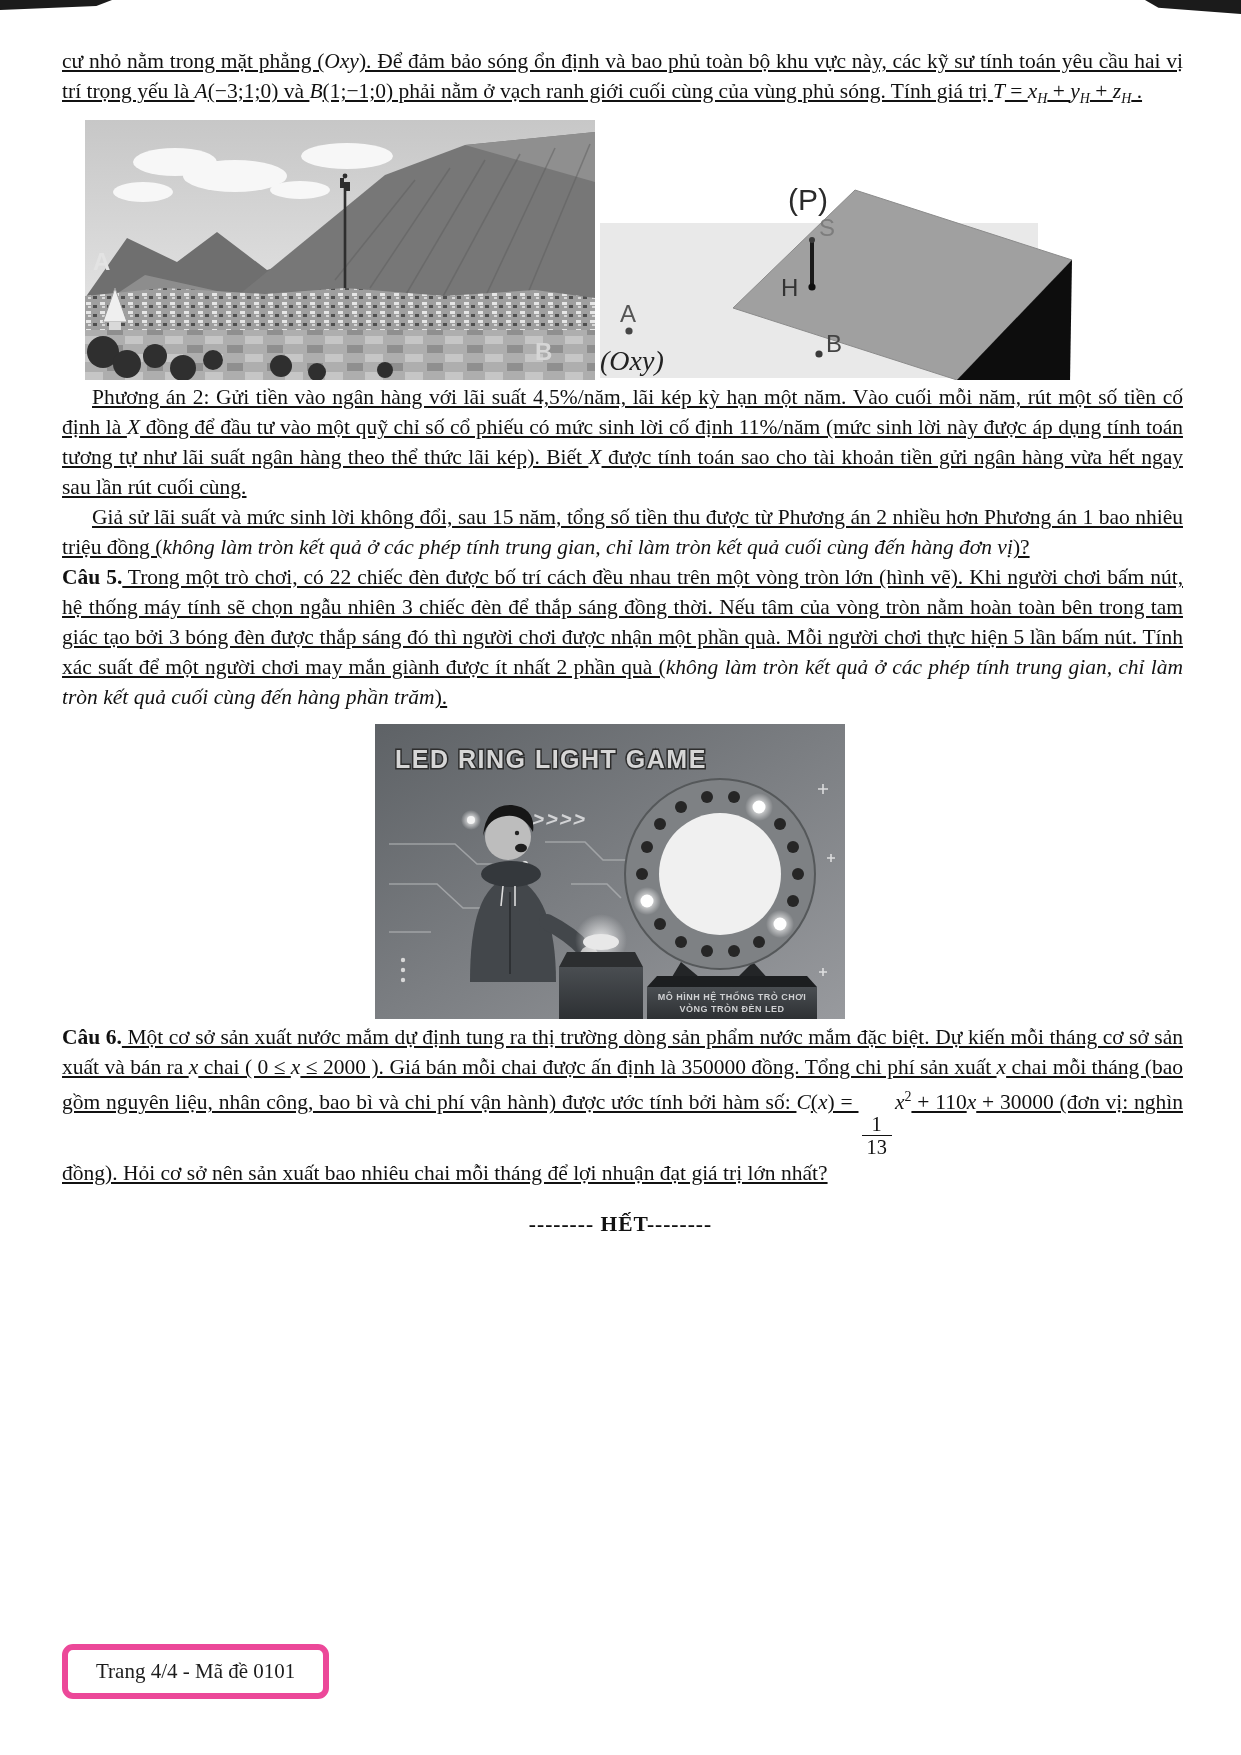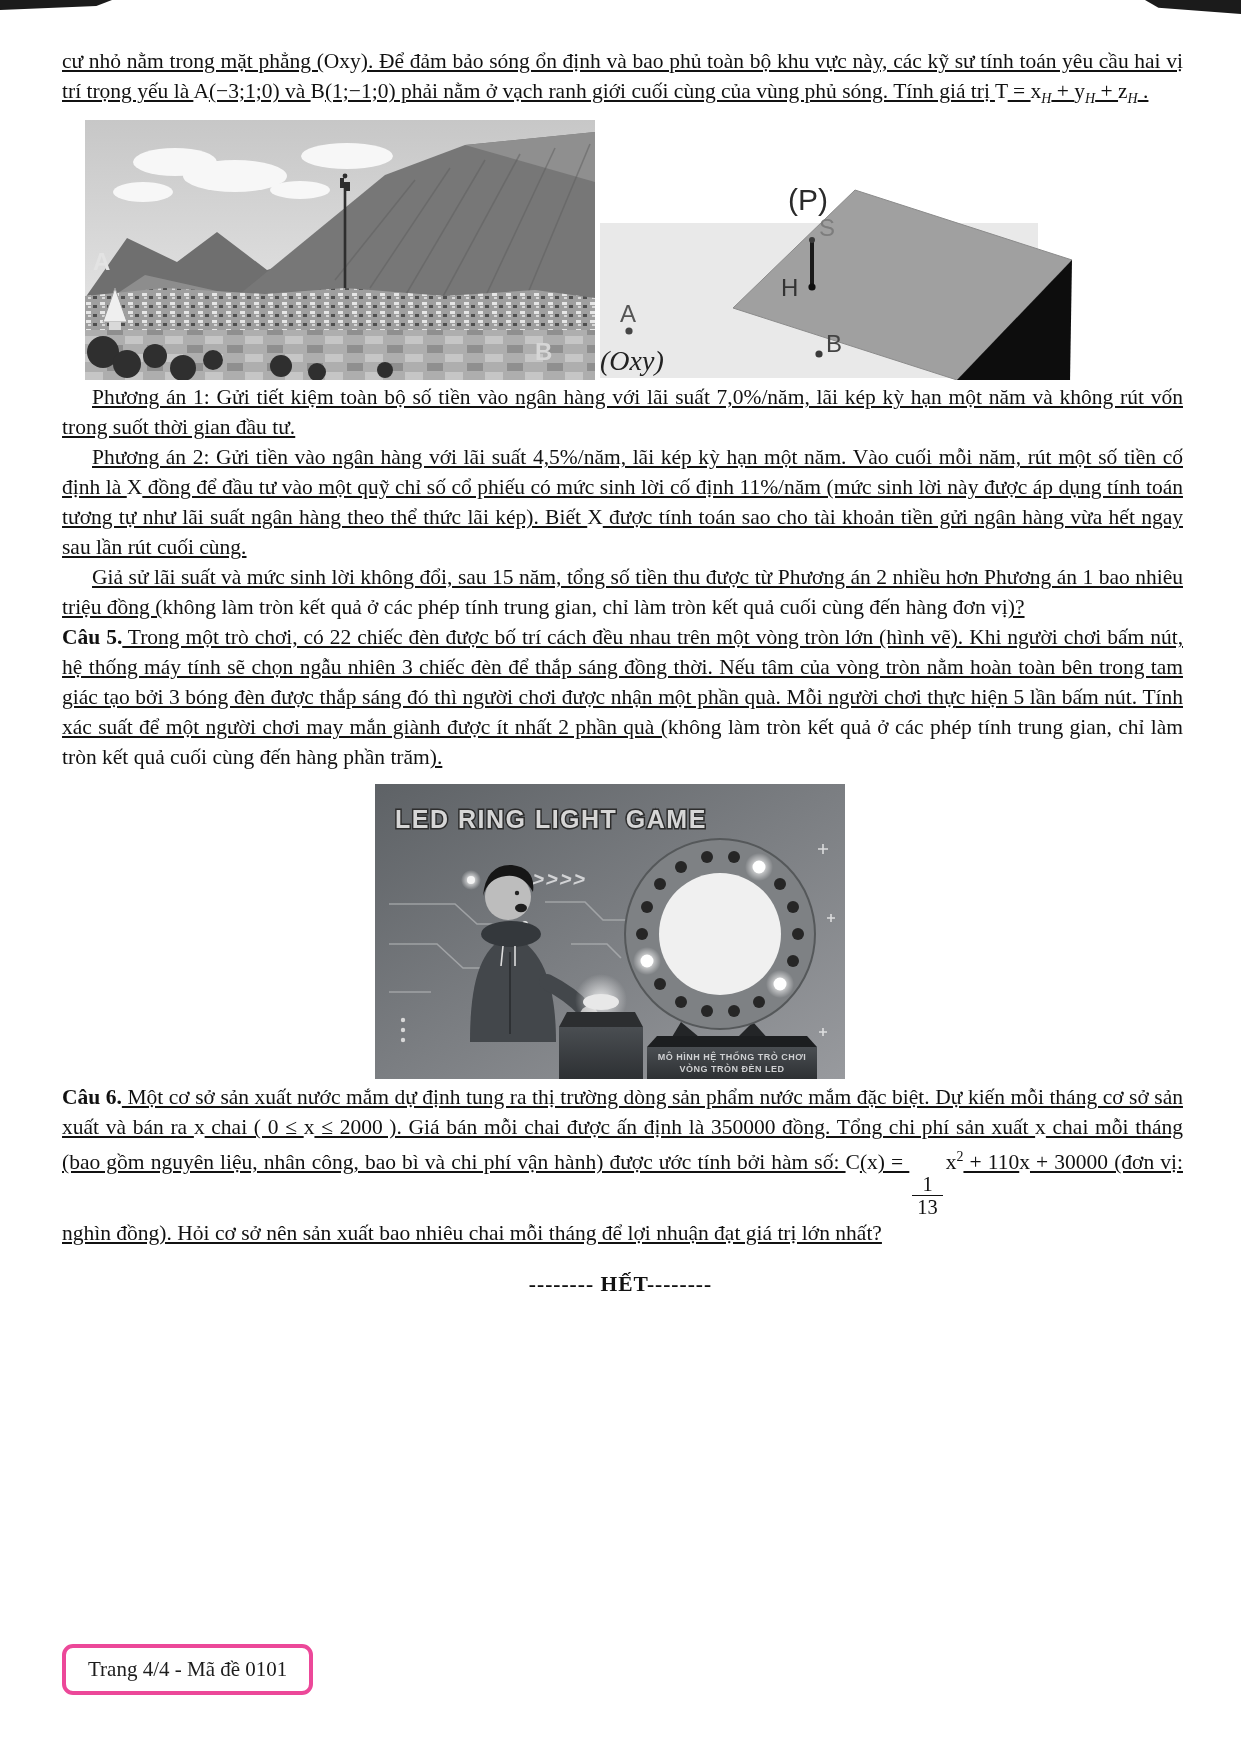--- a/index.html
+++ b/index.html
@@ -11,37 +11,37 @@
   .corner{position:absolute;background:#1b1b1b;}
   .corner.tl{left:0;top:0;width:112px;height:10px;clip-path:polygon(0 0,100% 0,86% 60%,0 100%);}
   .corner.tr{right:0;top:0;width:96px;height:14px;clip-path:polygon(0 0,100% 0,100% 100%,14% 55%);}
   .para{
     margin:0 58px 0 62px;font-size:21.5px;line-height:30px;text-align:justify;
   }
   .para.first{margin-top:46px;}
   .para.indent{text-indent:30px;}
   .r-n{font-style:normal;text-decoration:underline;}
   .r-b{font-weight:700;}
-  .r-i{}
+  .r-i{font-style:italic;}
   .r-sub{font-size:0.65em;vertical-align:sub;font-style:italic;}
   .r-sup{font-size:0.65em;vertical-align:super;}
   .frac{display:inline-flex;flex-direction:column;text-align:center;vertical-align:-1.05em;line-height:1.08;font-size:0.95em;margin:0 3px;}
   .frac .num{border-bottom:1.6px solid #111;padding:0 5px;}
   .frac .den{padding:0 5px;}
   .figrow{position:relative;width:100%;height:262px;margin-top:6px;}
   .photo-svg{position:absolute;left:85px;top:0;}
   .diagram-svg{position:absolute;left:598px;top:0;}
   .figled{position:relative;width:100%;height:302px;margin-top:8px;text-align:right;}
   .led-svg{position:absolute;left:375px;top:4px;}
   .het{
     margin-top:24px;text-align:center;font-weight:700;font-size:21.5px;letter-spacing:1px;
   }
   .footer-box{
     position:absolute;left:62px;top:1644px;
-    border:4px solid #ec4899;border-radius:11px;padding:9px 22px;
+    border:6px solid #ec4899;border-radius:11px;padding:9px 28px;
     font-size:21px;color:#1c1c1c;background:#fff;
   }
 </style>
 </head>
 <body>
 
 <div class="page">
 
   <div class="corner tl"></div>
   <div class="corner tr"></div>
@@ -136,21 +136,20 @@
         <circle cx="31" cy="211" r="3.6" fill="#464646"></circle>
       </g>
       <g>
         <text x="228" y="232" font-family="Liberation Sans, sans-serif" font-size="24" fill="#444444">B</text>
         <circle cx="221" cy="234" r="3.6" fill="#3a3a3a"></circle>
       </g>
       <text x="2" y="250" font-family="Liberation Serif, serif" font-size="28" font-style="italic" fill="#222222">(Oxy)</text>
     </svg>
   </div>
 
-  <p class="para indent"><span class="r-n">Phương án 1: Gửi tiết kiệm toàn bộ số tiền vào ngân hàng với lãi suất 7,0%/năm, lãi kép kỳ hạn một năm và không rút vốn trong suốt thời gian đầu tư.</span></p>
   <p class="para indent"><span class="r-n">Phương án 2: Gửi tiền vào ngân hàng với lãi suất 4,5%/năm, lãi kép kỳ hạn một năm. Vào cuối mỗi năm, rút một số tiền cố định là </span><span class="r-i">X</span><span class="r-n"> đồng để đầu tư vào một quỹ chỉ số cổ phiếu có mức sinh lời cố định 11%/năm (mức sinh lời này được áp dụng tính toán tương tự như lãi suất ngân hàng theo thể thức lãi kép). Biết </span><span class="r-i">X</span><span class="r-n"> được tính toán sao cho tài khoản tiền gửi ngân hàng vừa hết ngay sau lần rút cuối cùng.</span></p>
   <p class="para indent"><span class="r-n">Giả sử lãi suất và mức sinh lời không đổi, sau 15 năm, tổng số tiền thu được từ Phương án 2 nhiều hơn Phương án 1 bao nhiêu triệu đồng (</span><span class="r-i">không làm tròn kết quả ở các phép tính trung gian, chỉ làm tròn kết quả cuối cùng đến hàng đơn vị</span><span class="r-n">)?</span></p>
 
   <p class="para"><span class="r-b">Câu 5.</span><span class="r-n"> Trong một trò chơi, có 22 chiếc đèn được bố trí cách đều nhau trên một vòng tròn lớn (hình vẽ). Khi người chơi bấm nút, hệ thống máy tính sẽ chọn ngẫu nhiên 3 chiếc đèn để thắp sáng đồng thời. Nếu tâm của vòng tròn nằm hoàn toàn bên trong tam giác tạo bởi 3 bóng đèn được thắp sáng đó thì người chơi được nhận một phần quà. Mỗi người chơi thực hiện 5 lần bấm nút. Tính xác suất để một người chơi may mắn giành được ít nhất 2 phần quà (</span><span class="r-i">không làm tròn kết quả ở các phép tính trung gian, chỉ làm tròn kết quả cuối cùng đến hàng phần trăm</span><span class="r-n">).</span></p>
 
   <div class="figled">
 
     <svg class="led-svg" width="470" height="295" viewBox="0 0 470 295">
       <defs>
         <linearGradient id="ledbg" x1="0" y1="0" x2="1" y2="1">

